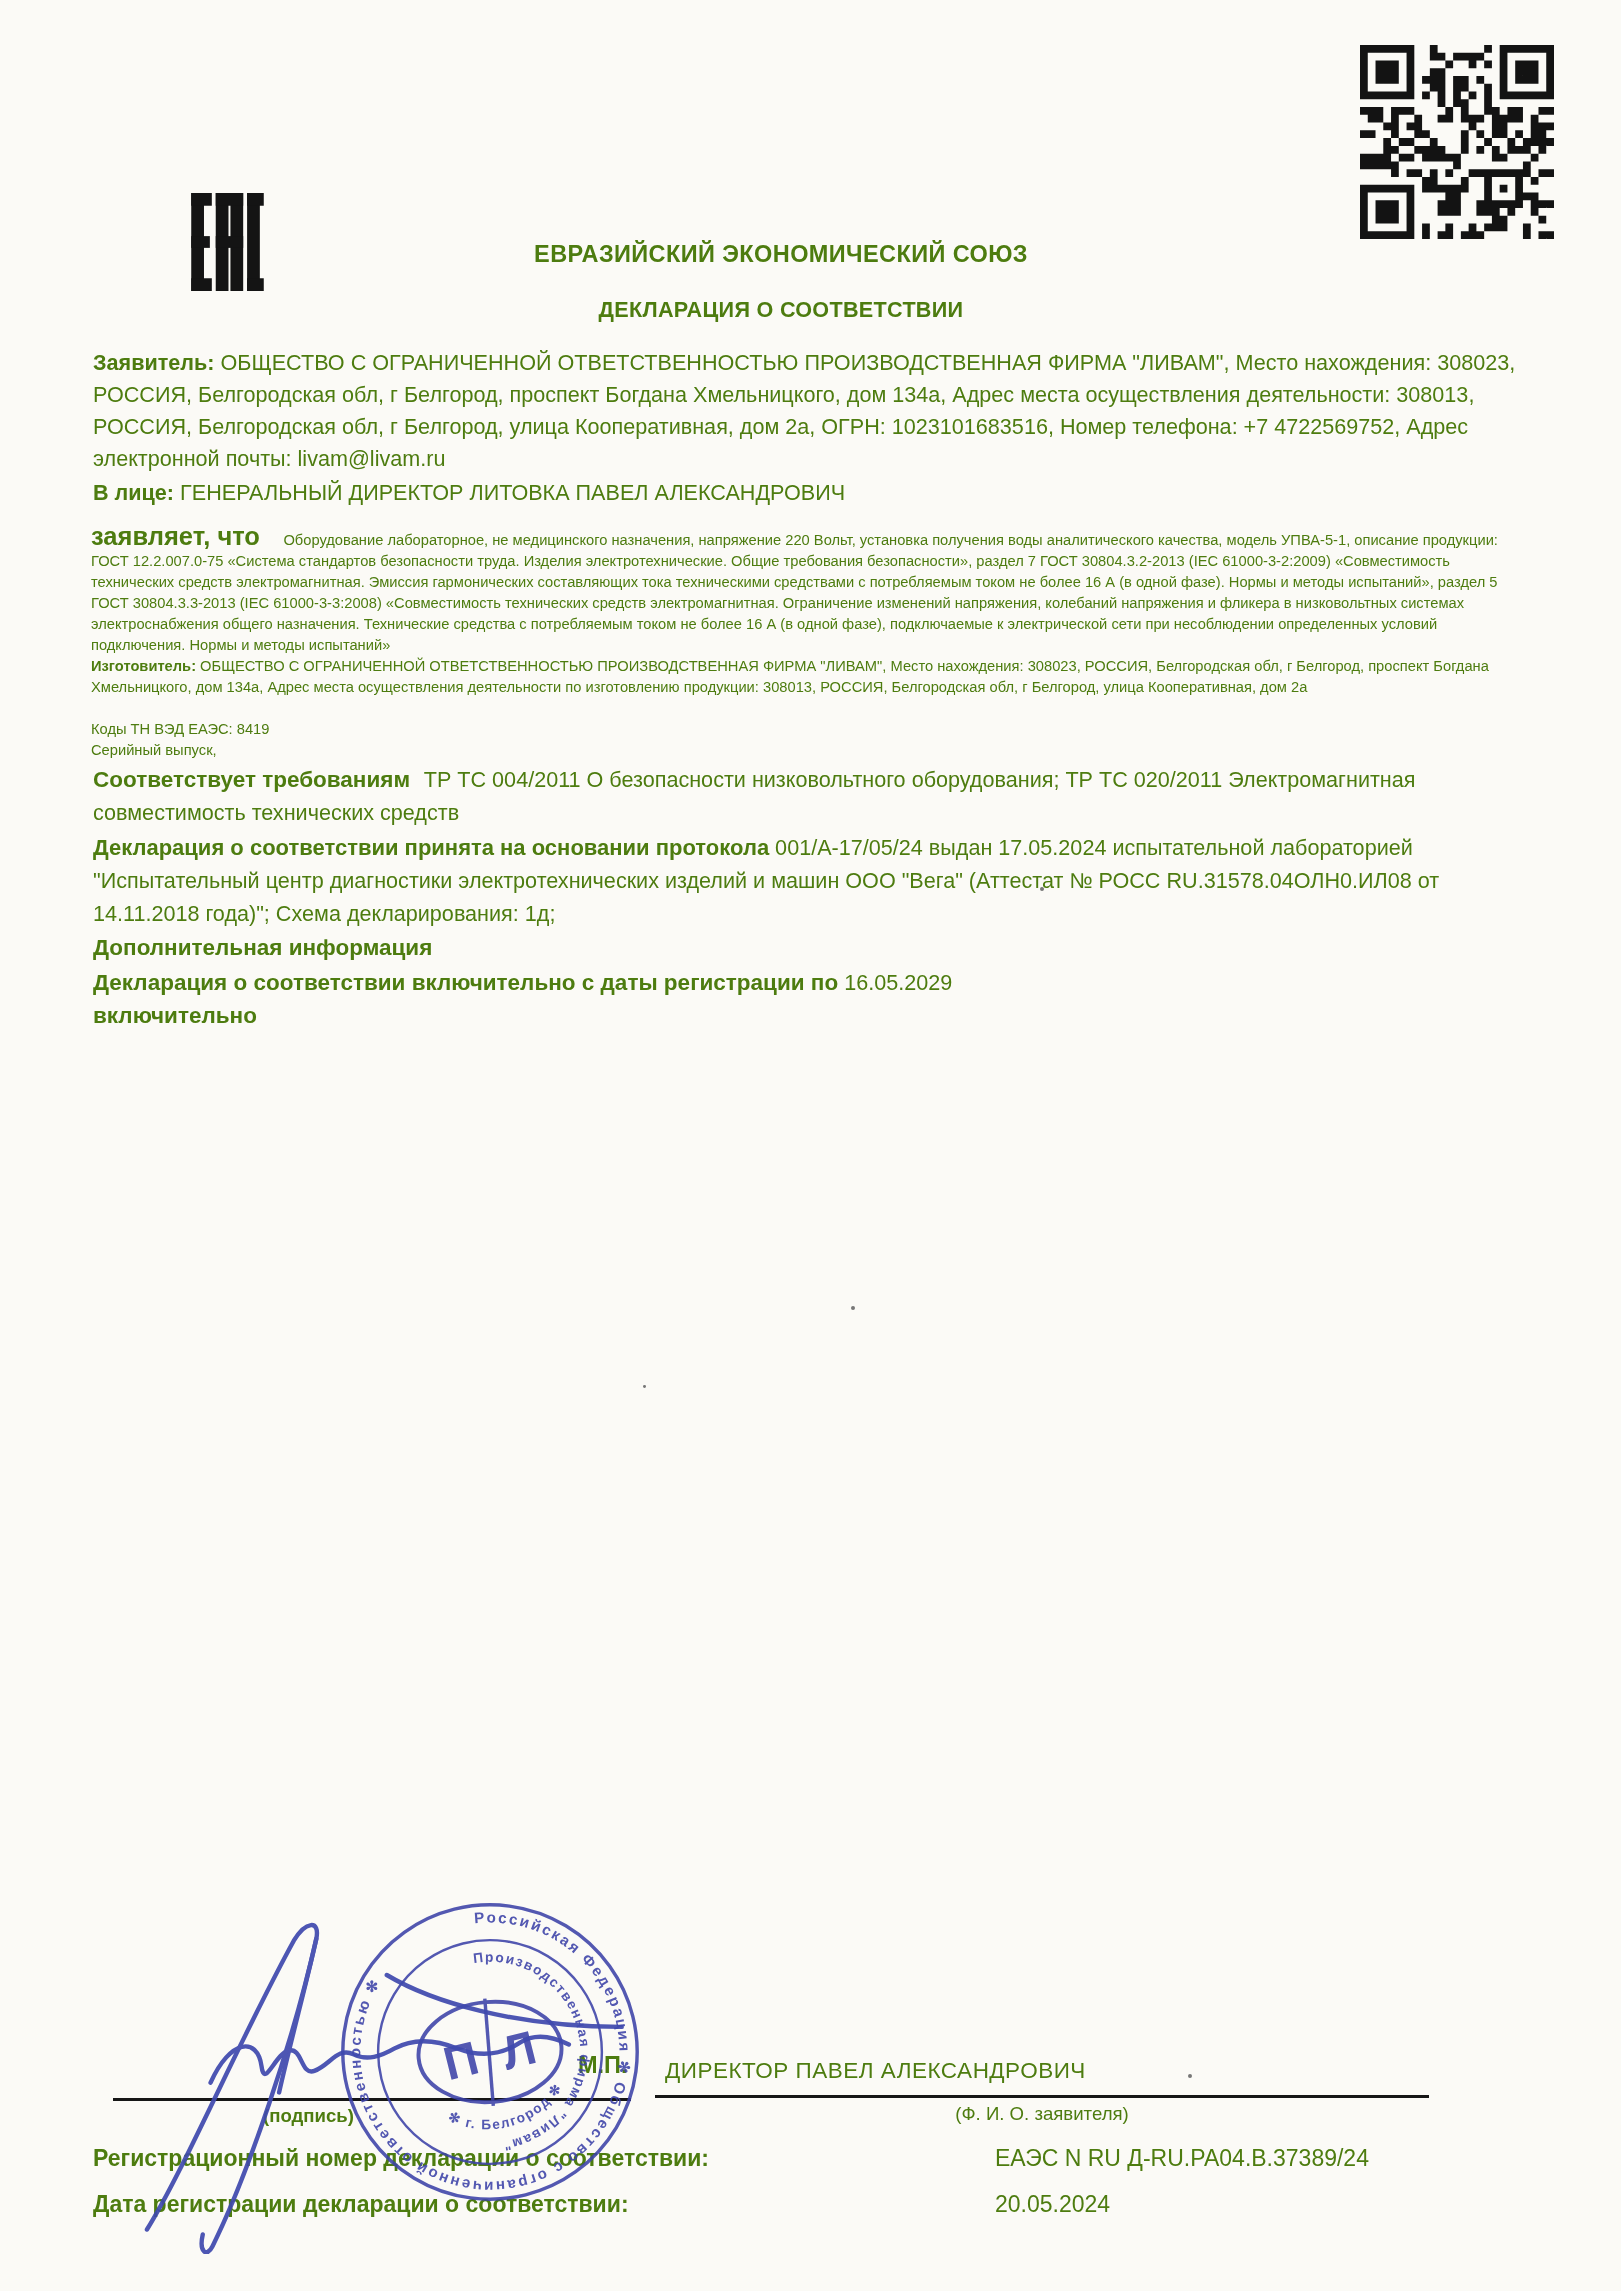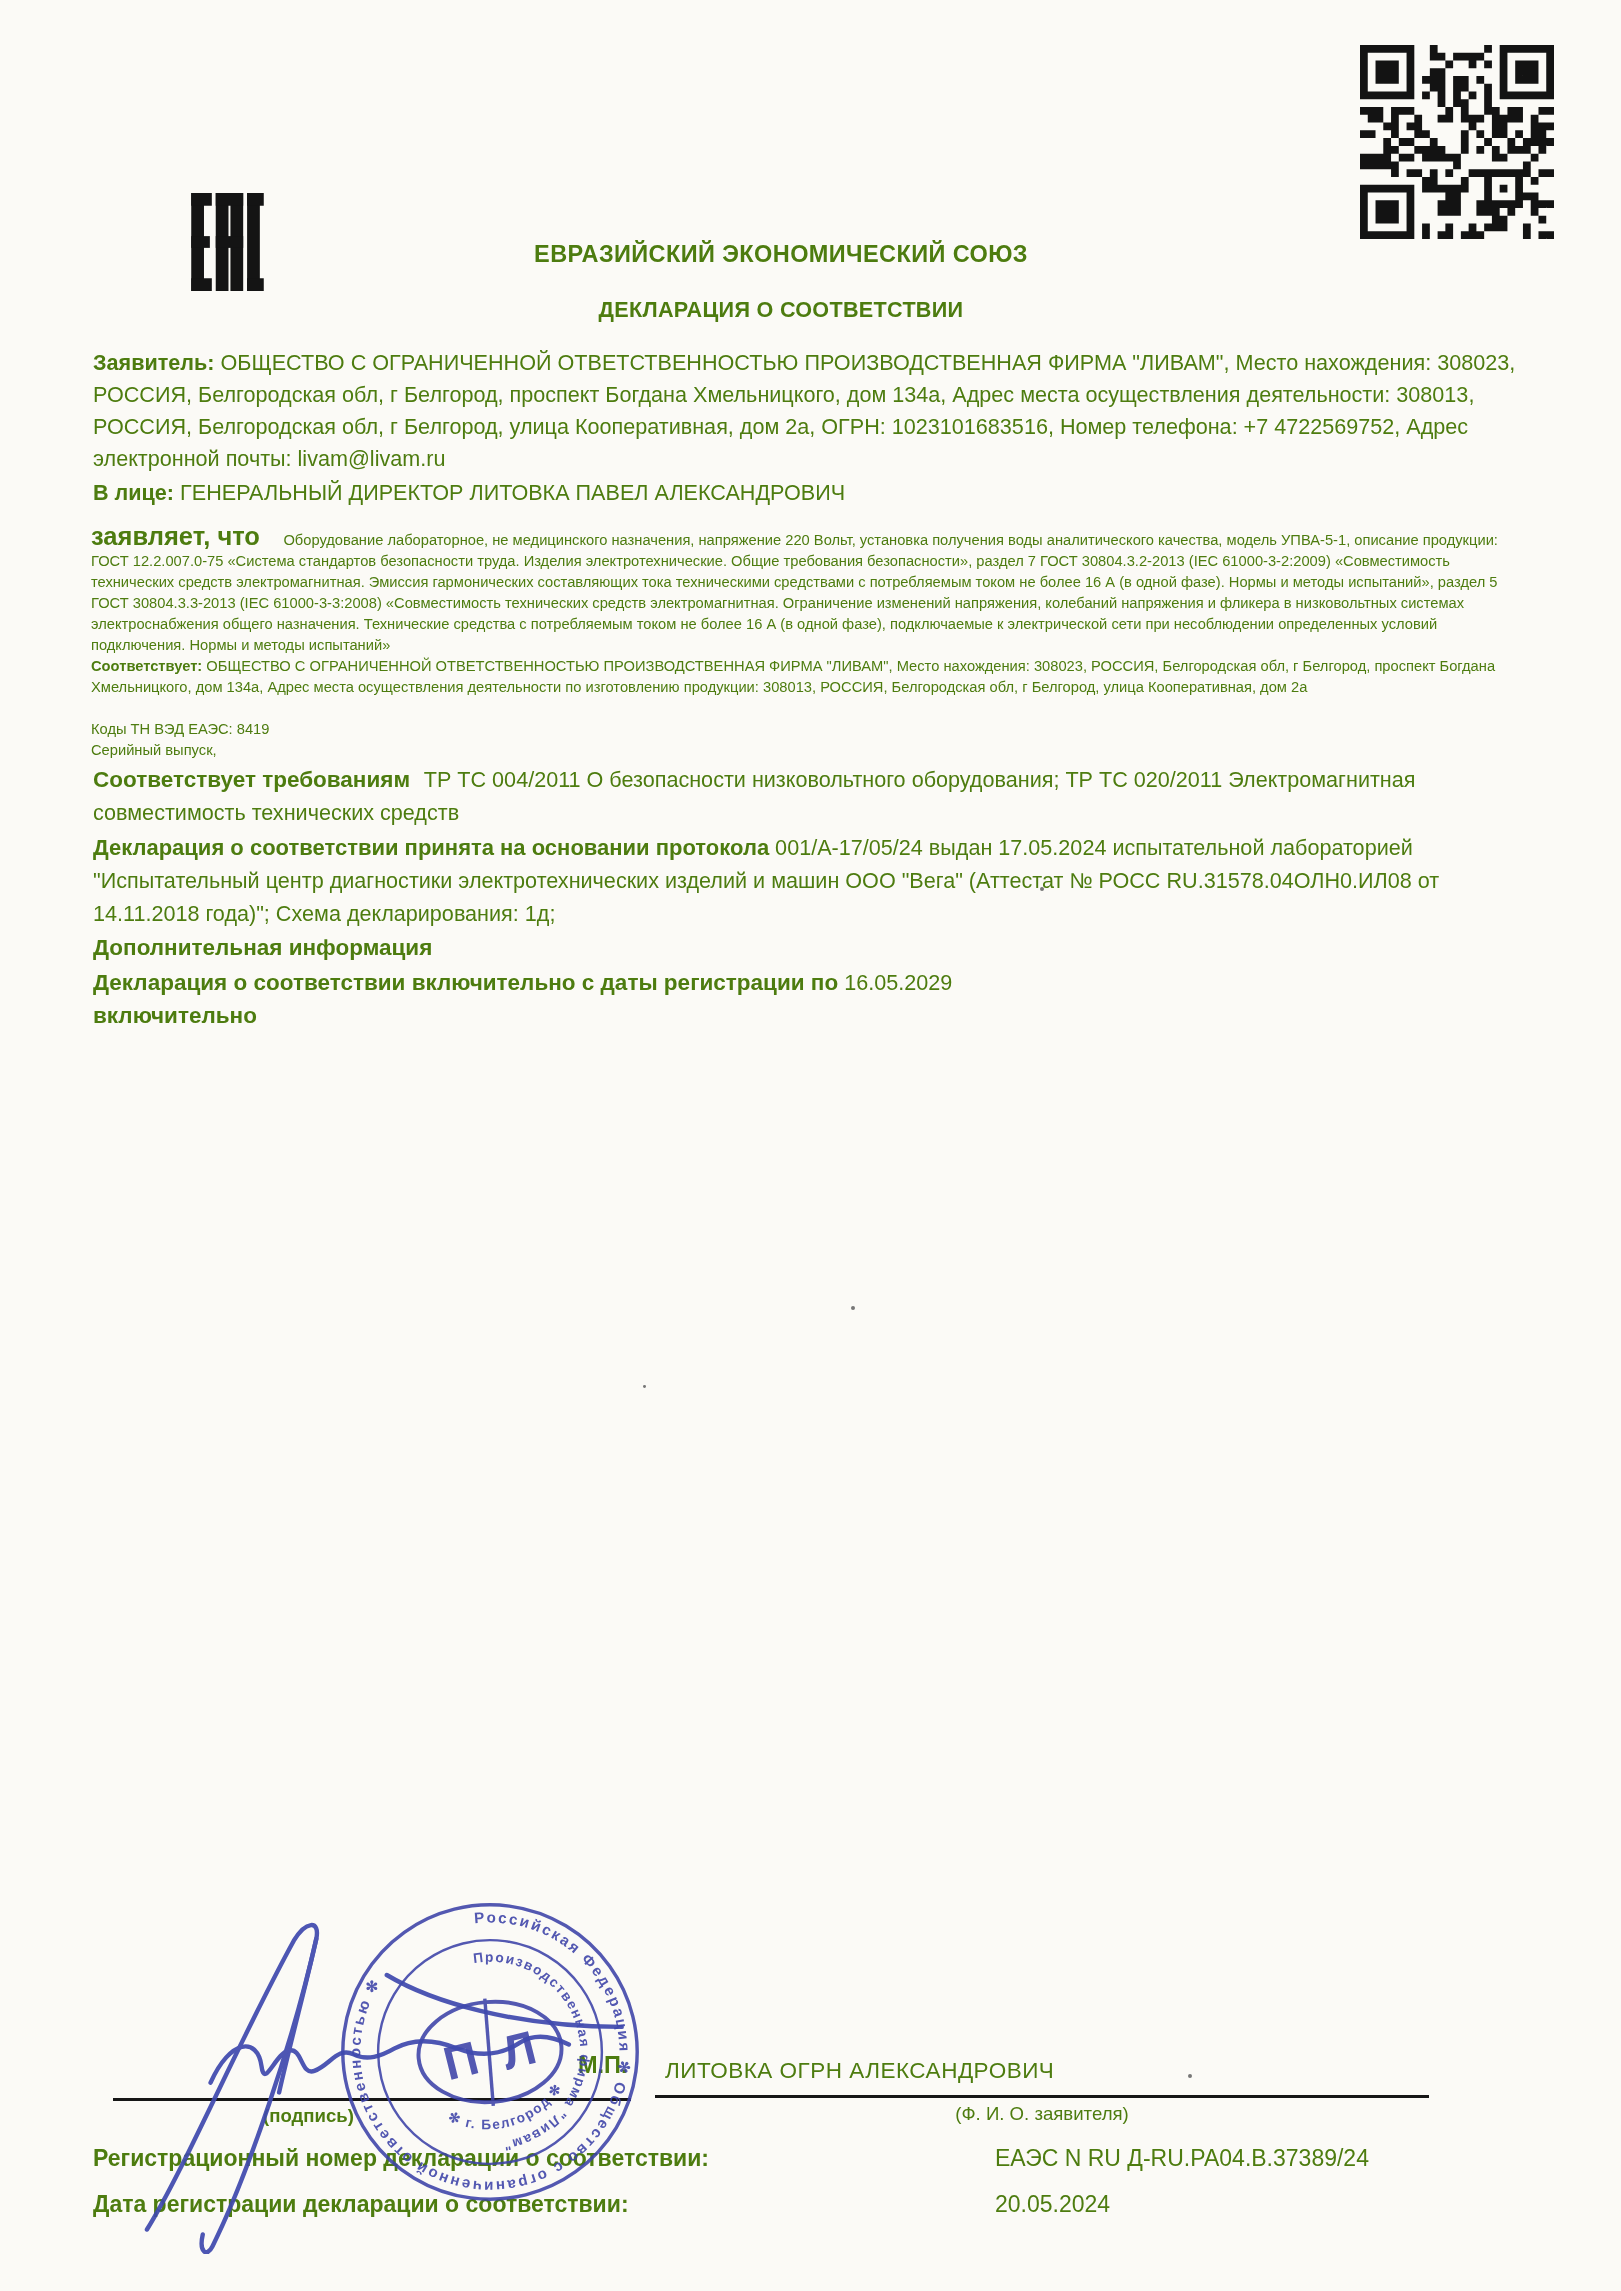--- a/index.html
+++ b/index.html
@@ -76,39 +76,39 @@
     <div class="title2">ДЕКЛАРАЦИЯ О СООТВЕТСТВИИ</div>
   </div>
 
   <div class="content">
     <p><span class="lbl">Заявитель:</span><span> ОБЩЕСТВО С ОГРАНИЧЕННОЙ ОТВЕТСТВЕННОСТЬЮ ПРОИЗВОДСТВЕННАЯ ФИРМА "ЛИВАМ", Место нахождения: 308023, РОССИЯ, Белгородская обл, г Белгород, проспект Богдана Хмельницкого, дом 134а, Адрес места осуществления деятельности: 308013, РОССИЯ, Белгородская обл, г Белгород, улица Кооперативная, дом 2а, ОГРН: 1023101683516, Номер телефона: +7 4722569752, Адрес электронной почты: livam@livam.ru</span></p>
 
     <p class="inperson"><span class="lbl">В лице:</span><span> ГЕНЕРАЛЬНЫЙ ДИРЕКТОР ЛИТОВКА ПАВЕЛ АЛЕКСАНДРОВИЧ</span></p>
 
     <div class="declares">
       <span class="declares-lbl">заявляет, что</span><span>Оборудование лабораторное, не медицинского назначения, напряжение 220 Вольт, установка получения воды аналитического качества, модель УПВА-5-1, описание продукции: ГОСТ 12.2.007.0-75 «Система стандартов безопасности труда. Изделия электротехнические. Общие требования безопасности», раздел 7 ГОСТ 30804.3.2-2013 (IEC 61000-3-2:2009) «Совместимость технических средств электромагнитная. Эмиссия гармонических составляющих тока техническими средствами с потребляемым током не более 16 А (в одной фазе). Нормы и методы испытаний», раздел 5 ГОСТ 30804.3.3-2013 (IEC 61000-3-3:2008) «Совместимость технических средств электромагнитная. Ограничение изменений напряжения, колебаний напряжения и фликера в низковольтных системах электроснабжения общего назначения. Технические средства с потребляемым током не более 16 А (в одной фазе), подключаемые к электрической сети при несоблюдении определенных условий подключения. Нормы и методы испытаний»</span><br>
-      <span class="lbl">Соответствует:</span><span> ОБЩЕСТВО С ОГРАНИЧЕННОЙ ОТВЕТСТВЕННОСТЬЮ ПРОИЗВОДСТВЕННАЯ ФИРМА "ЛИВАМ", Место нахождения: 308023, РОССИЯ, Белгородская обл, г Белгород, проспект Богдана Хмельницкого, дом 134а, Адрес места осуществления деятельности по изготовлению продукции: 308013, РОССИЯ, Белгородская обл, г Белгород, улица Кооперативная, дом 2а</span><br>
+      <span class="lbl">Изготовитель:</span><span> ОБЩЕСТВО С ОГРАНИЧЕННОЙ ОТВЕТСТВЕННОСТЬЮ ПРОИЗВОДСТВЕННАЯ ФИРМА "ЛИВАМ", Место нахождения: 308023, РОССИЯ, Белгородская обл, г Белгород, проспект Богдана Хмельницкого, дом 134а, Адрес места осуществления деятельности по изготовлению продукции: 308013, РОССИЯ, Белгородская обл, г Белгород, улица Кооперативная, дом 2а</span><br>
       <br>
       <span>Коды ТН ВЭД ЕАЭС: 8419</span><br>
       <span>Серийный выпуск,</span>
     </div>
 
     <p class="compliance"><span class="lbl">Соответствует требованиям</span><span class="gap-sm"></span><span>ТР ТС 004/2011 О безопасности низковольтного оборудования; ТР ТС 020/2011 Электромагнитная совместимость технических средств</span></p>
 
     <p class="basis"><span class="lbl">Декларация о соответствии принята на основании протокола</span><span> 001/А-17/05/24 выдан 17.05.2024 испытательной лабораторией "Испытательный центр диагностики электротехнических изделий и машин ООО "Вега" (Аттестат № РОСС RU.31578.04ОЛН0.ИЛ08 от 14.11.2018 года)"; Схема декларирования: 1д;</span></p>
 
     <p class="additional">Дополнительная информация</p>
 
     <p class="validity"><span class="lbl">Декларация о соответствии включительно с даты регистрации по</span><span> 16.05.2029</span><br><span class="lbl">включительно</span></p>
   </div>
 
   <div class="sig-line"></div>
   <div class="sig-caption">(подпись)</div>
   <div class="mp">М.П.</div>
-  <div class="fio-name">ЛИТОВКА ОГРН АЛЕКСАНДРОВИЧ</div>
+  <div class="fio-name">ДИРЕКТОР ПАВЕЛ АЛЕКСАНДРОВИЧ</div>
   <div class="fio-line"></div>
   <div class="fio-caption">(Ф. И. О. заявителя)</div>
 
   <div class="reg-label-1">Регистрационный номер декларации о соответствии:</div>
   <div class="reg-value-1">ЕАЭС N RU Д-RU.РА04.В.37389/24</div>
   <div class="reg-label-2">Дата регистрации декларации о соответствии:</div>
   <div class="reg-value-2">20.05.2024</div>
 
   <svg class="stamp" viewBox="0 0 320 320">
     <g transform="rotate(-14 160 160)" opacity="0.88">

